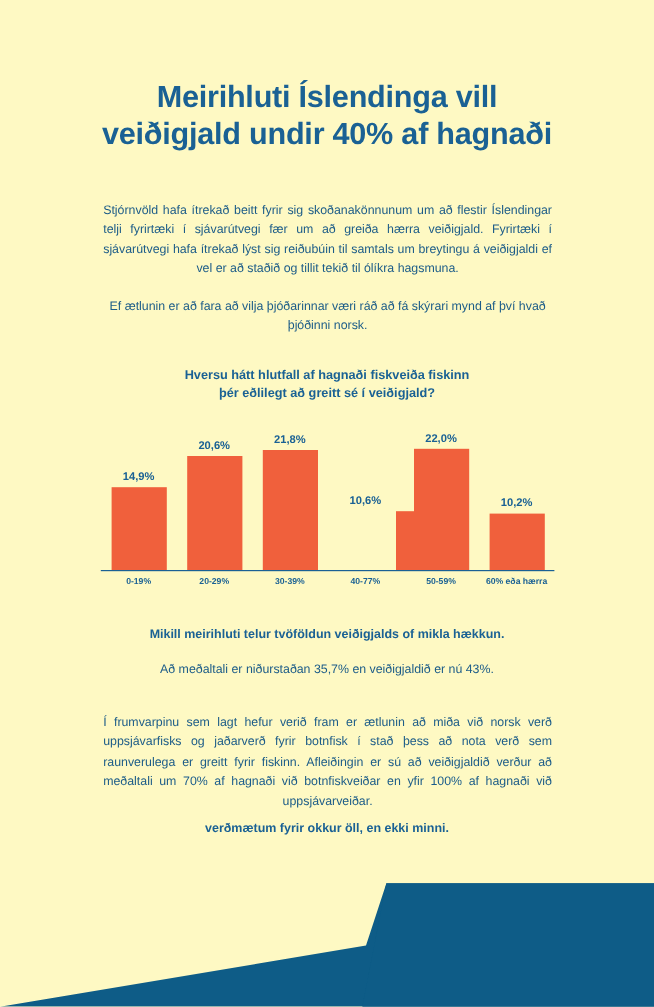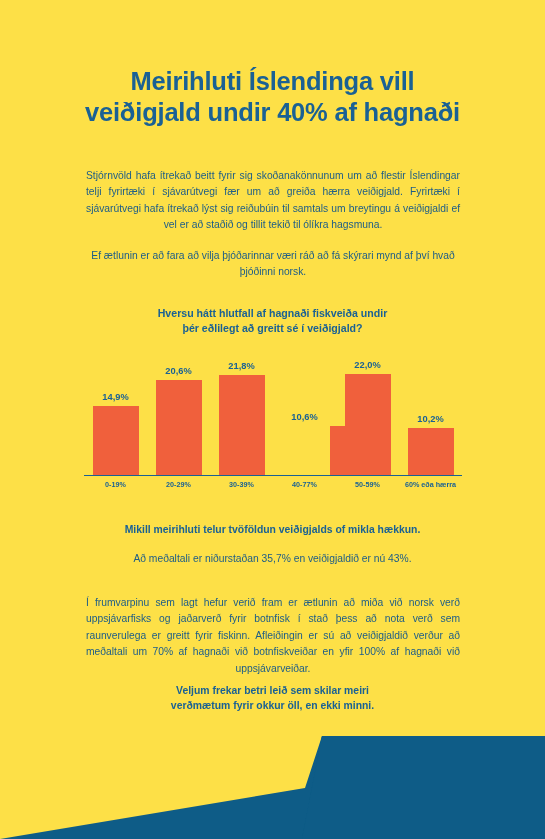--- a/index.html
+++ b/index.html
@@ -11,21 +11,21 @@
     height: 839px;
     background: #f4f7f9;
     font-family: "Liberation Sans", sans-serif;
     overflow: hidden;
     position: relative;
   }
   .page {
     position: relative;
     width: 545px;
     height: 839px;
-    background: #fde047;
+    background: #fef9c3;
     overflow: hidden;
   }
 
   
   .title {
     position: absolute;
     left: 0;
     top: 66px;
     width: 545px;
     text-align: center;
@@ -198,21 +198,21 @@
   <div class="title">
     <span class="line">Meirihluti Íslendinga vill</span>
     <span class="line">veiðigjald undir 40% af hagnaði</span>
   </div>
 
   <div class="intro">Stjórnvöld hafa ítrekað beitt fyrir sig skoðanakönnunum um að flestir Íslendingar telji fyrirtæki í sjávarútvegi fær um að greiða hærra veiðigjald. Fyrirtæki í sjávarútvegi hafa ítrekað lýst sig reiðubúin til samtals um breytingu á veiðigjaldi ef vel er að staðið og tillit tekið til ólíkra hagsmuna.</div>
 
   <div class="lead">Ef ætlunin er að fara að vilja þjóðarinnar væri ráð að fá skýrari mynd af því hvað þjóðinni norsk.</div>
 
   <div class="chart-question">
-    <span class="line">Hversu hátt hlutfall af hagnaði fiskveiða undir</span>
+    <span class="line">Hversu hátt hlutfall af hagnaði fiskveiða fiskinn</span>
     <span class="line">þér eðlilegt að greitt sé í veiðigjald?</span>
   </div>
 
   <div class="chart">
     <div class="plot" id="plot-area">
       <div class="axis-line"></div>
     <div class="bar-group" style="left: 8.5px;">
           <div class="bar-value" style="bottom: 72.2917px;">14,9%</div>
           <div class="bar" style="height: 68.2917px; background: rgb(240, 96, 60);"></div>
         </div>
@@ -247,21 +247,20 @@
 
   <div class="concl-bold">Mikill meirihluti telur tvöföldun veiðigjalds of mikla hækkun.</div>
 
   <div class="concl-body">
     <span class="line">Að meðaltali er niðurstaðan 35,7% en veiðigjaldið er nú 43%.</span>
   </div>
 
   <div class="explain"><span>Í frumvarpinu sem lagt hefur verið fram er ætlunin að miða við norsk verð uppsjávarfisks og jaðarverð fyrir botnfisk í stað þess að nota verð sem raunverulega er greitt fyrir fiskinn. Afleiðingin er sú að veiðigjaldið verður að meðaltali um </span><b>70% af hagnaði</b><span> við botnfiskveiðar en yfir </span><b>100%</b><span> af hagnaði við uppsjávarveiðar.</span></div>
 
   <div class="closing">
-    <span class="line">Veljum frekar betri leið sem skilar meiri</span>
     <span class="line">verðmætum fyrir okkur öll, en ekki minni.</span>
   </div>
 
   <div class="footer">
     <svg class="footer-shape" viewBox="0 0 545 103" preserveAspectRatio="none">
       <polygon points="322,0 545,0 545,103 0,103 0,103 305,52" fill="#0e5c87"></polygon>
       <polygon points="322,0 545,0 545,103 302,103" fill="#0e5c87"></polygon>
       <polygon points="322,0 302,103 545,103 545,0" fill="#0e5c87"></polygon>
     </svg>
 

